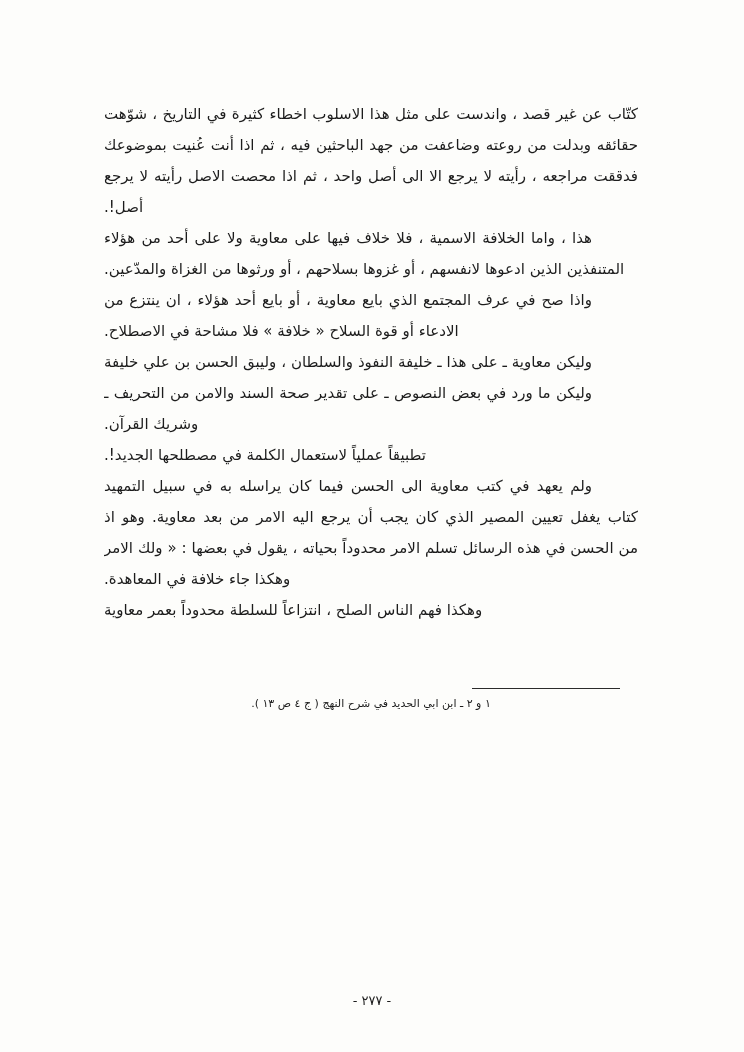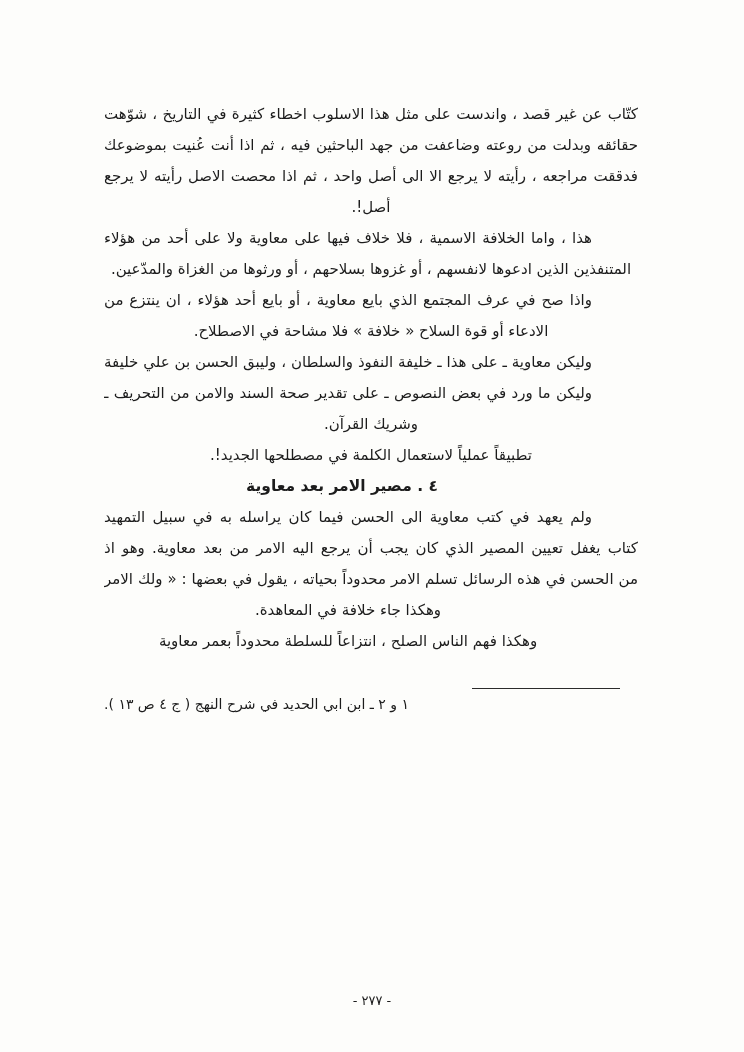--- a/index.html
+++ b/index.html
@@ -22,21 +22,21 @@
     top: 99px;
     right: 106px;
     width: 534px;
     direction: rtl;
   }
   .line {
     font-size: 15px;
     line-height: 31px;
     height: 31px;
     white-space: nowrap;
-    text-align: center;
+    text-align: left;
     letter-spacing: 0;
   }
   .line.just {
     white-space: normal;
     text-align: justify;
     text-align-last: justify;
     overflow: hidden;
   }
   .line.indent {
     padding-right: 46px;
@@ -54,23 +54,23 @@
     direction: rtl;
   }
   .fn-rule {
     width: 148px;
     height: 0;
     border-top: 1.6px solid #2b2b2b;
     margin-right: 18px;
     margin-bottom: 5px;
   }
   .fn-text {
-    font-size: 14px;
+    font-size: 11px;
     line-height: 20px;
-    text-align: left;
+    text-align: center;
   }
   .page-number {
     position: absolute;
     top: 993px;
     left: 0;
     width: 100%;
     text-align: center;
     direction: rtl;
     font-size: 13px;
     letter-spacing: 1px;
@@ -88,21 +88,20 @@
       <div class="line just">فدققت مراجعه ، رأيته لا يرجع الا الى أصل واحد ، ثم اذا محصت الاصل رأيته لا يرجع الى</div>
       <div class="line">أصل!.</div>
       <div class="line just indent">هذا ، واما الخلافة الاسمية ، فلا خلاف فيها على معاوية ولا على أحد من هؤلاء</div>
       <div class="line">المتنفذين الذين ادعوها لانفسهم ، أو غزوها بسلاحهم ، أو ورثوها من الغزاة والمدّعين.</div>
       <div class="line just indent">واذا صح في عرف المجتمع الذي بايع معاوية ، أو بايع أحد هؤلاء ، ان ينتزع من</div>
       <div class="line">الادعاء أو قوة السلاح « خلافة » فلا مشاحة في الاصطلاح.</div>
       <div class="line just indent">وليكن معاوية ـ على هذا ـ خليفة النفوذ والسلطان ، وليبق الحسن بن علي خليفة النبي</div>
       <div class="line just indent">وليكن ما ورد في بعض النصوص ـ على تقدير صحة السند والامن من التحريف ـ</div>
       <div class="line">وشريك القرآن.</div>
       <div class="line">تطبيقاً عملياً لاستعمال الكلمة في مصطلحها الجديد!.</div>
-      <div class="line heading">٤ . مصير الامر بعد معاوية</div>
       <div class="line just indent">ولم يعهد في كتب معاوية الى الحسن فيما كان يراسله به في سبيل التمهيد للصلح ،</div>
       <div class="line just">كتاب يغفل تعيين المصير الذي كان يجب أن يرجع اليه الامر من بعد معاوية. وهو اذ يطلب</div>
       <div class="line just">من الحسن في هذه الرسائل تسلم الامر محدوداً بحياته ، يقول في بعضها : « ولك الامر من</div>
       <div class="line indent">وهكذا جاء خلافة في المعاهدة.</div>
       <div class="line indent">وهكذا فهم الناس الصلح ، انتزاعاً للسلطة محدوداً بعمر معاوية</div>
     </div>
 
   <div class="footnote">
     <div class="fn-rule"></div>
     <div class="fn-text">١ و ٢ ـ ابن ابي الحديد في شرح النهج ( ج ٤ ص ١٣ ).</div>

